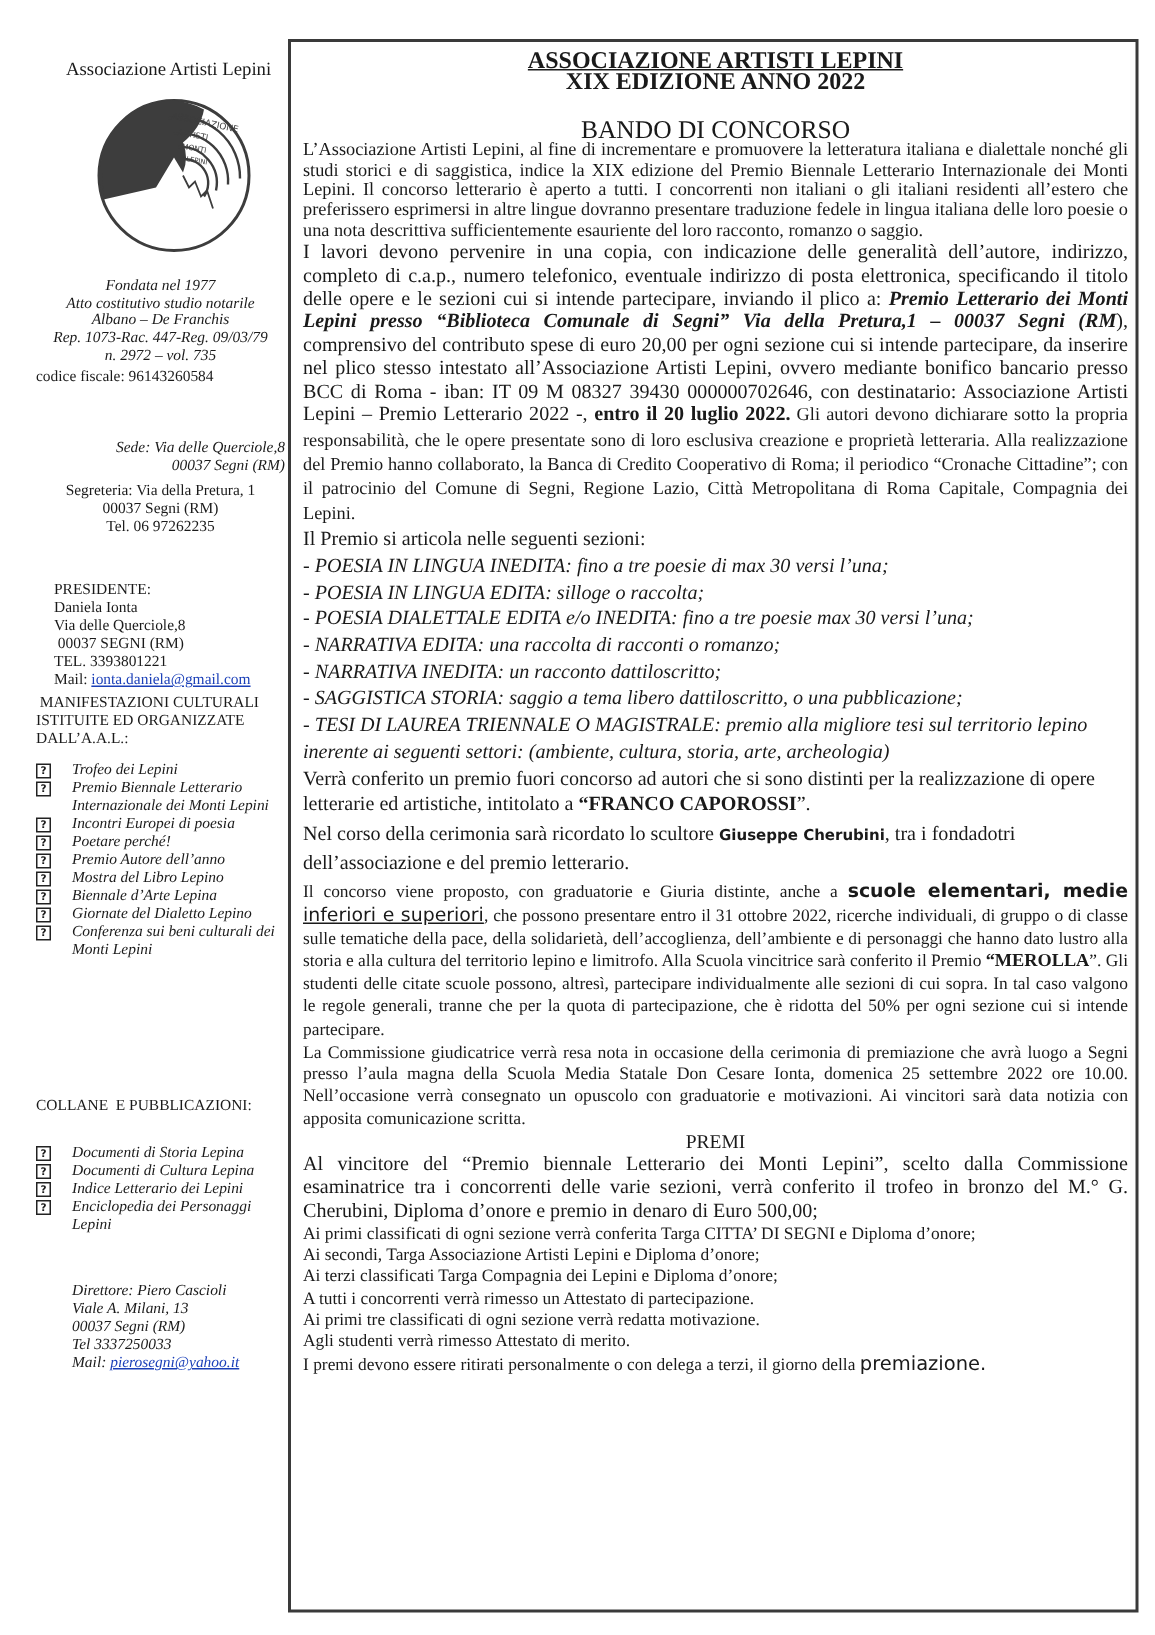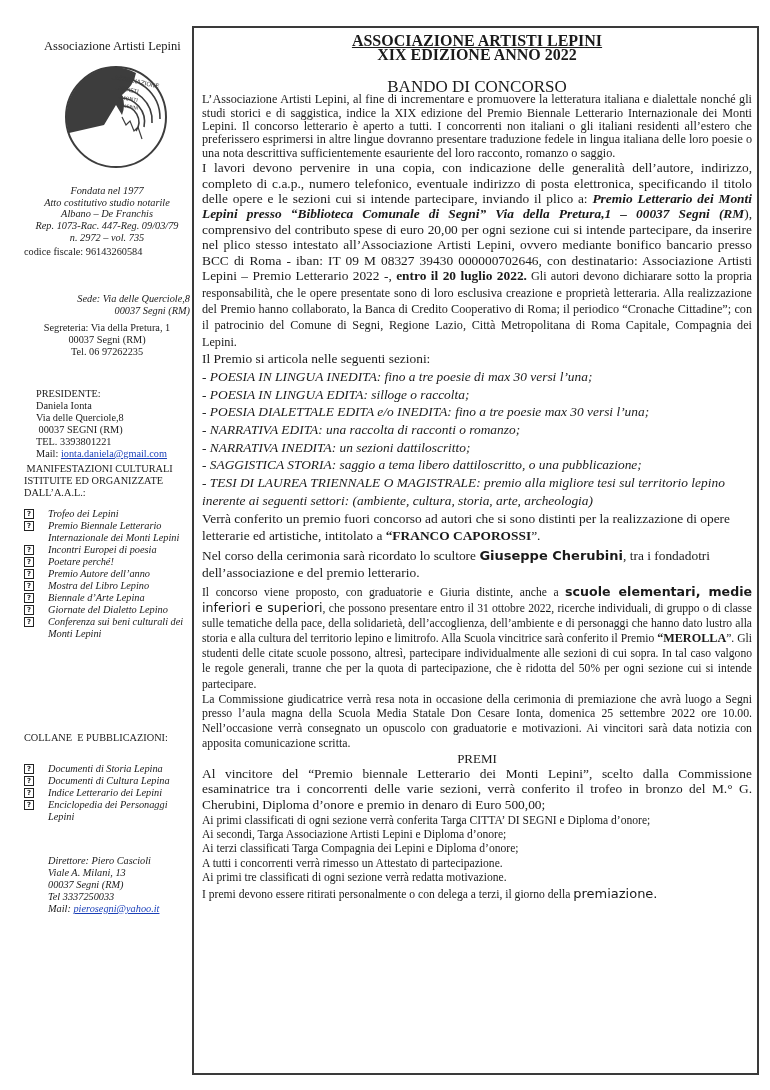--- a/index.html
+++ b/index.html
@@ -33,21 +33,21 @@
     .h2 { text-align: center; font-weight: bold; font-size: 16px; line-height: 18px; margin-top: 21px; }
     .h3 { text-align: center; font-weight: bold; font-size: 16px; margin-top: 1px; }
     .h4 { text-align: center; font-size: 17px; margin-top: 18px; }
     .p { margin: 0; }
     .big { font-size: 13.4px; line-height: 15.4px; }
     .sections { font-size: 13.4px; line-height: 17.7px; }
     .sections .it { font-style: italic; }
     .premi-title { text-align: center; font-size: 13px; margin-top: 2px; }
     .small { font-size: 11.6px; line-height: 14.2px; text-align: left; }
     .schools { font-family: "DejaVu Sans", sans-serif; font-weight: bold; font-size: 12.6px; }
-    .schools2 { font-family: "DejaVu Sans", sans-serif; font-size: 12.6px; }
+    .schools2 { font-family: "DejaVu Sans", sans-serif; font-size: 12.6px; text-decoration: underline; }
     .prem-big { font-family: "DejaVu Sans", sans-serif; font-size: 13px; }
   </style>
 </head>
 <body>
 
 <div class="sidebar">
   <div class="sb-title">Associazione Artisti Lepini</div>
 
   <svg class="logo" viewBox="0 0 104 104">
     <circle cx="52" cy="52" r="50" fill="#ffffff" stroke="#3d3d3d" stroke-width="2"></circle>
@@ -178,39 +178,40 @@
     <p class="p">L’Associazione Artisti Lepini, al fine di incrementare e promuovere la letteratura italiana e dialettale nonché gli studi storici e di saggistica, indice la XIX edizione del Premio Biennale Letterario Internazionale dei Monti Lepini. Il concorso letterario è aperto a tutti. I concorrenti non italiani o gli italiani residenti all’estero che preferissero esprimersi in altre lingue dovranno presentare traduzione fedele in lingua italiana delle loro poesie o una nota descrittiva sufficientemente esauriente del loro racconto, romanzo o saggio.</p>
 
     <p class="p big"><span>I lavori devono pervenire in una copia, con indicazione delle generalità dell’autore, indirizzo, completo di c.a.p.,  numero telefonico, eventuale indirizzo di posta elettronica, specificando il titolo delle opere e le sezioni cui si intende partecipare, inviando il plico a: </span><b><i>Premio Letterario dei Monti Lepini presso “Biblioteca Comunale di Segni” Via della Pretura,1 – 00037 Segni (RM</i></b><span>), comprensivo del contributo spese di euro 20,00 per ogni sezione cui si intende partecipare, da inserire nel plico stesso intestato all’Associazione Artisti Lepini, ovvero mediante bonifico bancario presso BCC di Roma - iban: IT 09 M 08327 39430 000000702646, con destinatario: Associazione Artisti Lepini – Premio Letterario 2022 -, </span><b>entro il 20 luglio 2022.</b><span style="font-size:12.2px"> Gli autori devono dichiarare sotto la propria responsabilità, che le opere presentate sono di loro esclusiva creazione e proprietà letteraria. Alla realizzazione del Premio hanno collaborato, la Banca di Credito Cooperativo di Roma; il periodico “Cronache Cittadine”; con il patrocinio del Comune di Segni, Regione Lazio, Città Metropolitana di Roma Capitale, Compagnia dei Lepini.</span></p>
 
     <div class="sections">
       <div>Il Premio si articola nelle seguenti sezioni:</div>
       <div class="it">- POESIA IN LINGUA INEDITA: fino a tre poesie di max 30 versi l’una;</div>
       <div class="it">- POESIA IN LINGUA EDITA: silloge o raccolta;</div>
       <div class="it">- POESIA DIALETTALE EDITA e/o INEDITA: fino a tre poesie max 30 versi l’una;</div>
       <div class="it">- NARRATIVA EDITA: una raccolta di racconti o romanzo;</div>
-      <div class="it">- NARRATIVA INEDITA: un sezioni dattiloscritto;</div>
+      <div class="it">- NARRATIVA INEDITA: un racconto dattiloscritto;</div>
       <div class="it">- SAGGISTICA STORIA: saggio a tema libero dattiloscritto, o una pubblicazione;</div>
       <div class="it" style="line-height:17.7px;text-align:left">- TESI DI LAUREA TRIENNALE O MAGISTRALE: premio alla migliore tesi sul territorio lepino inerente ai seguenti settori: (ambiente, cultura, storia, arte, archeologia)</div>
     </div>
 
     <p class="p big" style="text-align:left;line-height:17px;margin-top:1px"><span>Verrà conferito un premio fuori concorso ad autori che si sono distinti per la realizzazione di opere letterarie ed artistiche, intitolato a </span><b>“FRANCO CAPOROSSI</b><span>”.</span></p>
 
-    <p class="p big" style="text-align:left;line-height:17px;margin-top:3px"><span>Nel corso della cerimonia sarà ricordato lo scultore </span><b class="prem-big" style="font-size:13px">Giuseppe Cherubini</b><span>, tra i fondadotri dell’associazione e del premio letterario.</span></p>
+    <p class="p big" style="text-align:left;line-height:17px;margin-top:3px"><span>Nel corso della cerimonia sarà ricordato lo scultore </span><b class="prem-big" style="font-size:10px">Giuseppe Cherubini</b><span>, tra i fondadotri dell’associazione e del premio letterario.</span></p>
 
     <p class="p" style="margin-top:4px;line-height:14.2px"><span style="font-size:11.6px">Il concorso viene proposto, con graduatorie e Giuria distinte, anche a </span><span class="schools">scuole elementari, medie</span> <span class="schools2">inferiori e superiori</span><span style="font-size:11.6px">, che possono presentare entro il 31 ottobre 2022, ricerche individuali, di gruppo o di classe sulle tematiche della pace, della solidarietà, dell’accoglienza, dell’ambiente e di personaggi che hanno dato lustro alla storia e alla cultura del territorio lepino e limitrofo. Alla Scuola vincitrice sarà conferito il Premio </span><b>“MEROLLA</b><span style="font-size:11.6px">”. Gli studenti delle citate scuole possono, altresì, partecipare individualmente alle sezioni di cui sopra. In tal caso valgono le regole generali, tranne che per la quota di partecipazione, che è ridotta del 50% per ogni sezione cui si intende partecipare.</span></p>
 
     <p class="p" style="font-size:11.8px;line-height:14.6px">La Commissione giudicatrice verrà resa nota in occasione della cerimonia di premiazione che avrà luogo a Segni presso l’aula magna della Scuola Media Statale Don Cesare Ionta, domenica 25 settembre 2022 ore 10.00. Nell’occasione verrà consegnato un opuscolo con graduatorie e motivazioni. Ai vincitori sarà data notizia con apposita comunicazione scritta.</p>
 
     <div class="premi-title">PREMI</div>
 
     <p class="p big" style="line-height:15.8px">Al vincitore del “Premio biennale Letterario dei Monti Lepini”, scelto dalla Commissione esaminatrice tra i concorrenti delle varie sezioni, verrà conferito il trofeo in bronzo del M.° G. Cherubini, Diploma d’onore e premio in denaro di Euro 500,00;</p>
 
     <div class="small" style="margin-top:1px">
       <div>Ai primi classificati di ogni sezione verrà conferita Targa CITTA’ DI SEGNI e Diploma d’onore;</div>
       <div>Ai secondi, Targa Associazione Artisti Lepini e Diploma d’onore;</div>
       <div>Ai terzi classificati Targa Compagnia dei Lepini e Diploma d’onore;</div>
       <div>A tutti i concorrenti verrà rimesso un Attestato di partecipazione.</div>
       <div>Ai primi tre classificati di ogni sezione verrà redatta motivazione.</div>
+      <div>Agli studenti verrà rimesso Attestato di merito.</div>
       <div style="margin-top:2px"><span>I premi devono essere ritirati personalmente o con delega a terzi, il giorno della </span><span class="prem-big">premiazione.</span></div>
     </div>
   </div>
 </div>
 
 </body></html>

